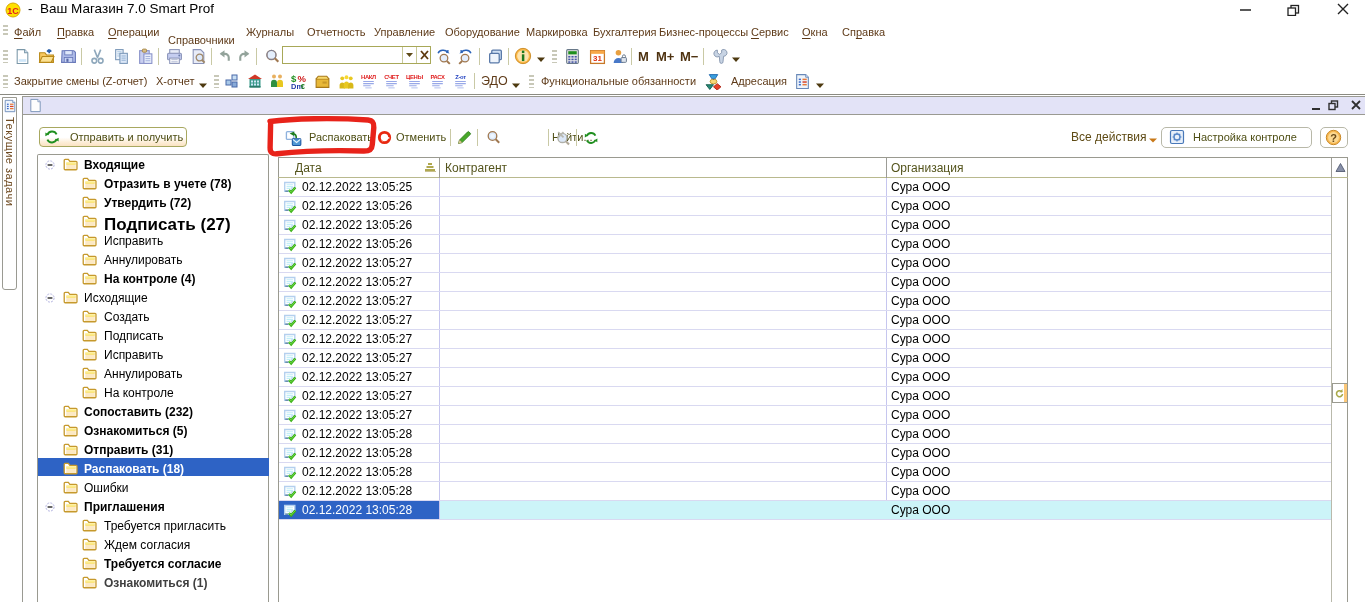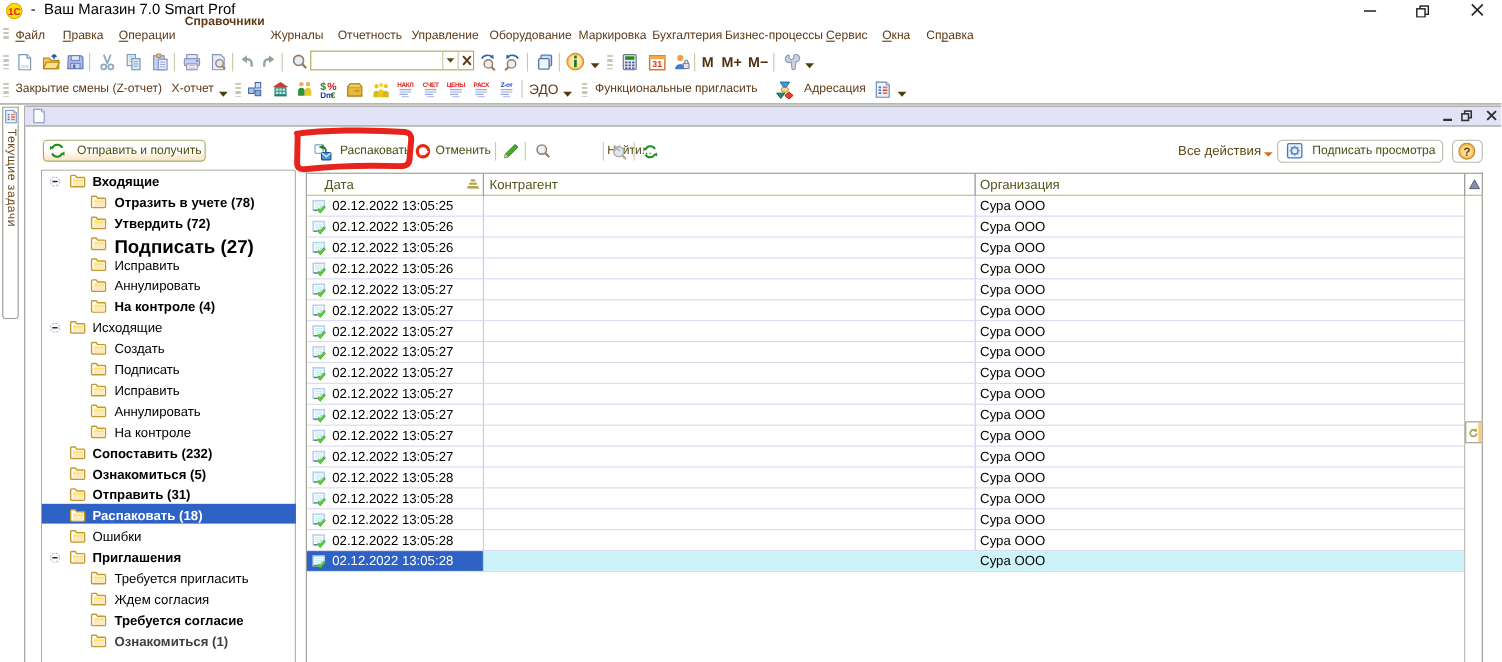--- a/index.html
+++ b/index.html
@@ -22,21 +22,21 @@
 <svg class="abs" style="left:1238px;top:2px" width="120" height="14" viewBox="0 0 120 14">
 <line x1="2" y1="8" x2="13" y2="8" stroke="#222" stroke-width="1.5"></line>
 <rect x="53" y="3.5" width="7.5" height="7.5" fill="none" stroke="#222" stroke-width="1.3"></rect>
 <rect x="50" y="6" width="7.5" height="7.5" fill="#fff" stroke="#222" stroke-width="1.3"></rect>
 <path d="M100 2 L110 12 M110 2 L100 12" stroke="#222" stroke-width="1.4"></path>
 </svg>
 <div class="abs grip" style="left:3px;top:25px;height:12px"></div>
 <span class="abs menu-item" style="left:14px;top:26px;"><u>Ф</u>айл</span>
 <span class="abs menu-item" style="left:57px;top:26px;"><u>П</u>равка</span>
 <span class="abs menu-item" style="left:108px;top:26px;"><u>О</u>перации</span>
-<span class="abs menu-item" style="left:168px;top:14px;font-weight:bold;">Справочники</span>
+<span class="abs menu-item" style="left:168px;top:34px;">Справочники</span>
 <span class="abs menu-item" style="left:246px;top:26px;">Журналы</span>
 <span class="abs menu-item" style="left:307px;top:26px;">Отчетность</span>
 <span class="abs menu-item" style="left:374px;top:26px;">Управление</span>
 <span class="abs menu-item" style="left:445px;top:26px;">Оборудование</span>
 <span class="abs menu-item" style="left:526px;top:26px;">Маркировка</span>
 <span class="abs menu-item" style="left:593px;top:26px;">Бухгалтерия</span>
 <span class="abs menu-item" style="left:659px;top:26px;">Бизнес-процессы</span>
 <span class="abs menu-item" style="left:751px;top:26px;"><u>С</u>ервис</span>
 <span class="abs menu-item" style="left:802px;top:26px;"><u>О</u>кна</span>
 <span class="abs menu-item" style="left:842px;top:26px;">Сп<u>р</u>авка</span>
@@ -259,21 +259,21 @@
         <path d="M3 8 h10 M3 10 h10 M3 12 h7"></path>
       </g>
       <path d="M5 14 h6" stroke="#b8c4f0" stroke-width="1"></path>
     </svg>
 <div class="abs vsep" style="left:474px;top:73px;height:16px"></div>
 <div class="abs tbtext" style="left:481px;top:74px;font-size:12.5px;">ЭДО</div>
 <svg class="abs" style="left:511px;top:82px" width="10" height="8" viewBox="0 0 10 8">
       <path d="M1 1.5 l4 4.5 4-4.5 z" fill="#4e3a10"></path>
     </svg>
 <div class="abs grip" style="left:529px;top:75px;height:13px"></div>
-<div class="abs tbtext" style="left:541px;top:75px;">Функциональные пригласить</div>
+<div class="abs tbtext" style="left:541px;top:75px;">Функциональные обязанности</div>
 <svg class="abs" style="left:705px;top:73px" width="17" height="17" viewBox="0 0 16 16">
       <path d="M4 1.5 h8 l-2.5 4 h-3 z" fill="#38a0e0" stroke="#1860a8" stroke-width="0.8"></path>
       <ellipse cx="8" cy="8" rx="3.2" ry="2.2" fill="#f8d878" stroke="#c09020" stroke-width="0.8"></ellipse>
       <path d="M1 11 h7 l-3.5 4.5 z" fill="#288878" stroke="#105848" stroke-width="0.8"></path>
       <path d="M11.5 10 l3.5 3 -3.5 3 -3.5-3 z" fill="#e84028" stroke="#a81808" stroke-width="0.8"></path>
       <path d="M8 5.5 v1" stroke="#486888" stroke-width="0.8"></path>
     </svg>
 <div class="abs tbtext" style="left:731px;top:75px;">Адресация</div>
 <svg class="abs" style="left:794px;top:73px" width="17" height="17" viewBox="0 0 16 16">
       <path d="M2.5 1.5 h8.5 l2.5 2.5 v10.5 h-11 z" fill="#eef4fb" stroke="#6888b8" stroke-width="1"></path>
@@ -375,21 +375,21 @@
       <path d="M1 1.5 l4 4 4-4 z" fill="#c87818"></path>
     </svg>
 <div class="abs" style="left:1161px;top:127px;width:151px;height:21px;border:1px solid #b8b8a8;border-radius:5px;background:#fff;"></div>
 <svg class="abs" style="left:1169px;top:129px" width="16" height="16" viewBox="0 0 16 16">
       <rect x="1.5" y="1.5" width="13" height="13" rx="1.5" fill="#e8f0fa" stroke="#4878b8" stroke-width="1.2"></rect>
       <circle cx="8" cy="8" r="3" fill="none" stroke="#5888c8" stroke-width="1.4"></circle>
       <g stroke="#5888c8" stroke-width="1.2">
         <path d="M8 3.5 v2 M8 10.5 v2 M3.5 8 h2 M10.5 8 h2 M4.8 4.8 l1.4 1.4 M9.8 9.8 l1.4 1.4 M11.2 4.8 l-1.4 1.4 M6.2 9.8 l-1.4 1.4"></path>
       </g>
     </svg>
-<div class="abs btntext" style="left:1193px;top:131px;">Подписать просмотра</div>
+<div class="abs btntext" style="left:1193px;top:131px;">Настройка контроле</div>
 <div class="abs" style="left:1320px;top:127px;width:28px;height:21px;border:1px solid #b8b8a8;border-radius:5px;background:#fff;"></div>
 <svg class="abs" style="left:1325px;top:129px" width="17" height="17" viewBox="0 0 17 17">
       <circle cx="8.5" cy="8.5" r="7.2" fill="#f8b850" stroke="#c88828" stroke-width="1"></circle>
       <circle cx="8.5" cy="8.5" r="5.4" fill="#fcd890"></circle>
       <text x="8.5" y="12.5" font-size="11" font-weight="bold" fill="#684818" text-anchor="middle" font-family="Liberation Sans">?</text>
     </svg>
 <svg class="abs" style="left:262px;top:112px" width="122" height="50" viewBox="0 0 122 50">
       <path d="M8 9.5 C 30 6.5, 72 5.5, 106 8 C 110.5 8.5, 112.2 10.5, 111.8 15.5 L 110.3 32.5 C 110 37.3, 107.5 39.3, 101 39 C 70 38, 36 39.5, 15 41.8 C 10 42.3, 8 40.3, 8.1 35.5 L 8.6 12.5" fill="none" stroke="#e8231a" stroke-width="5.4" stroke-linecap="round" stroke-linejoin="round"></path>
     </svg>
 <div class="abs" style="left:37px;top:154px;width:232px;height:448px;background:#fff;border:1px solid #9a9a90;border-bottom:none;border-radius:2px 2px 0 0;"></div>

